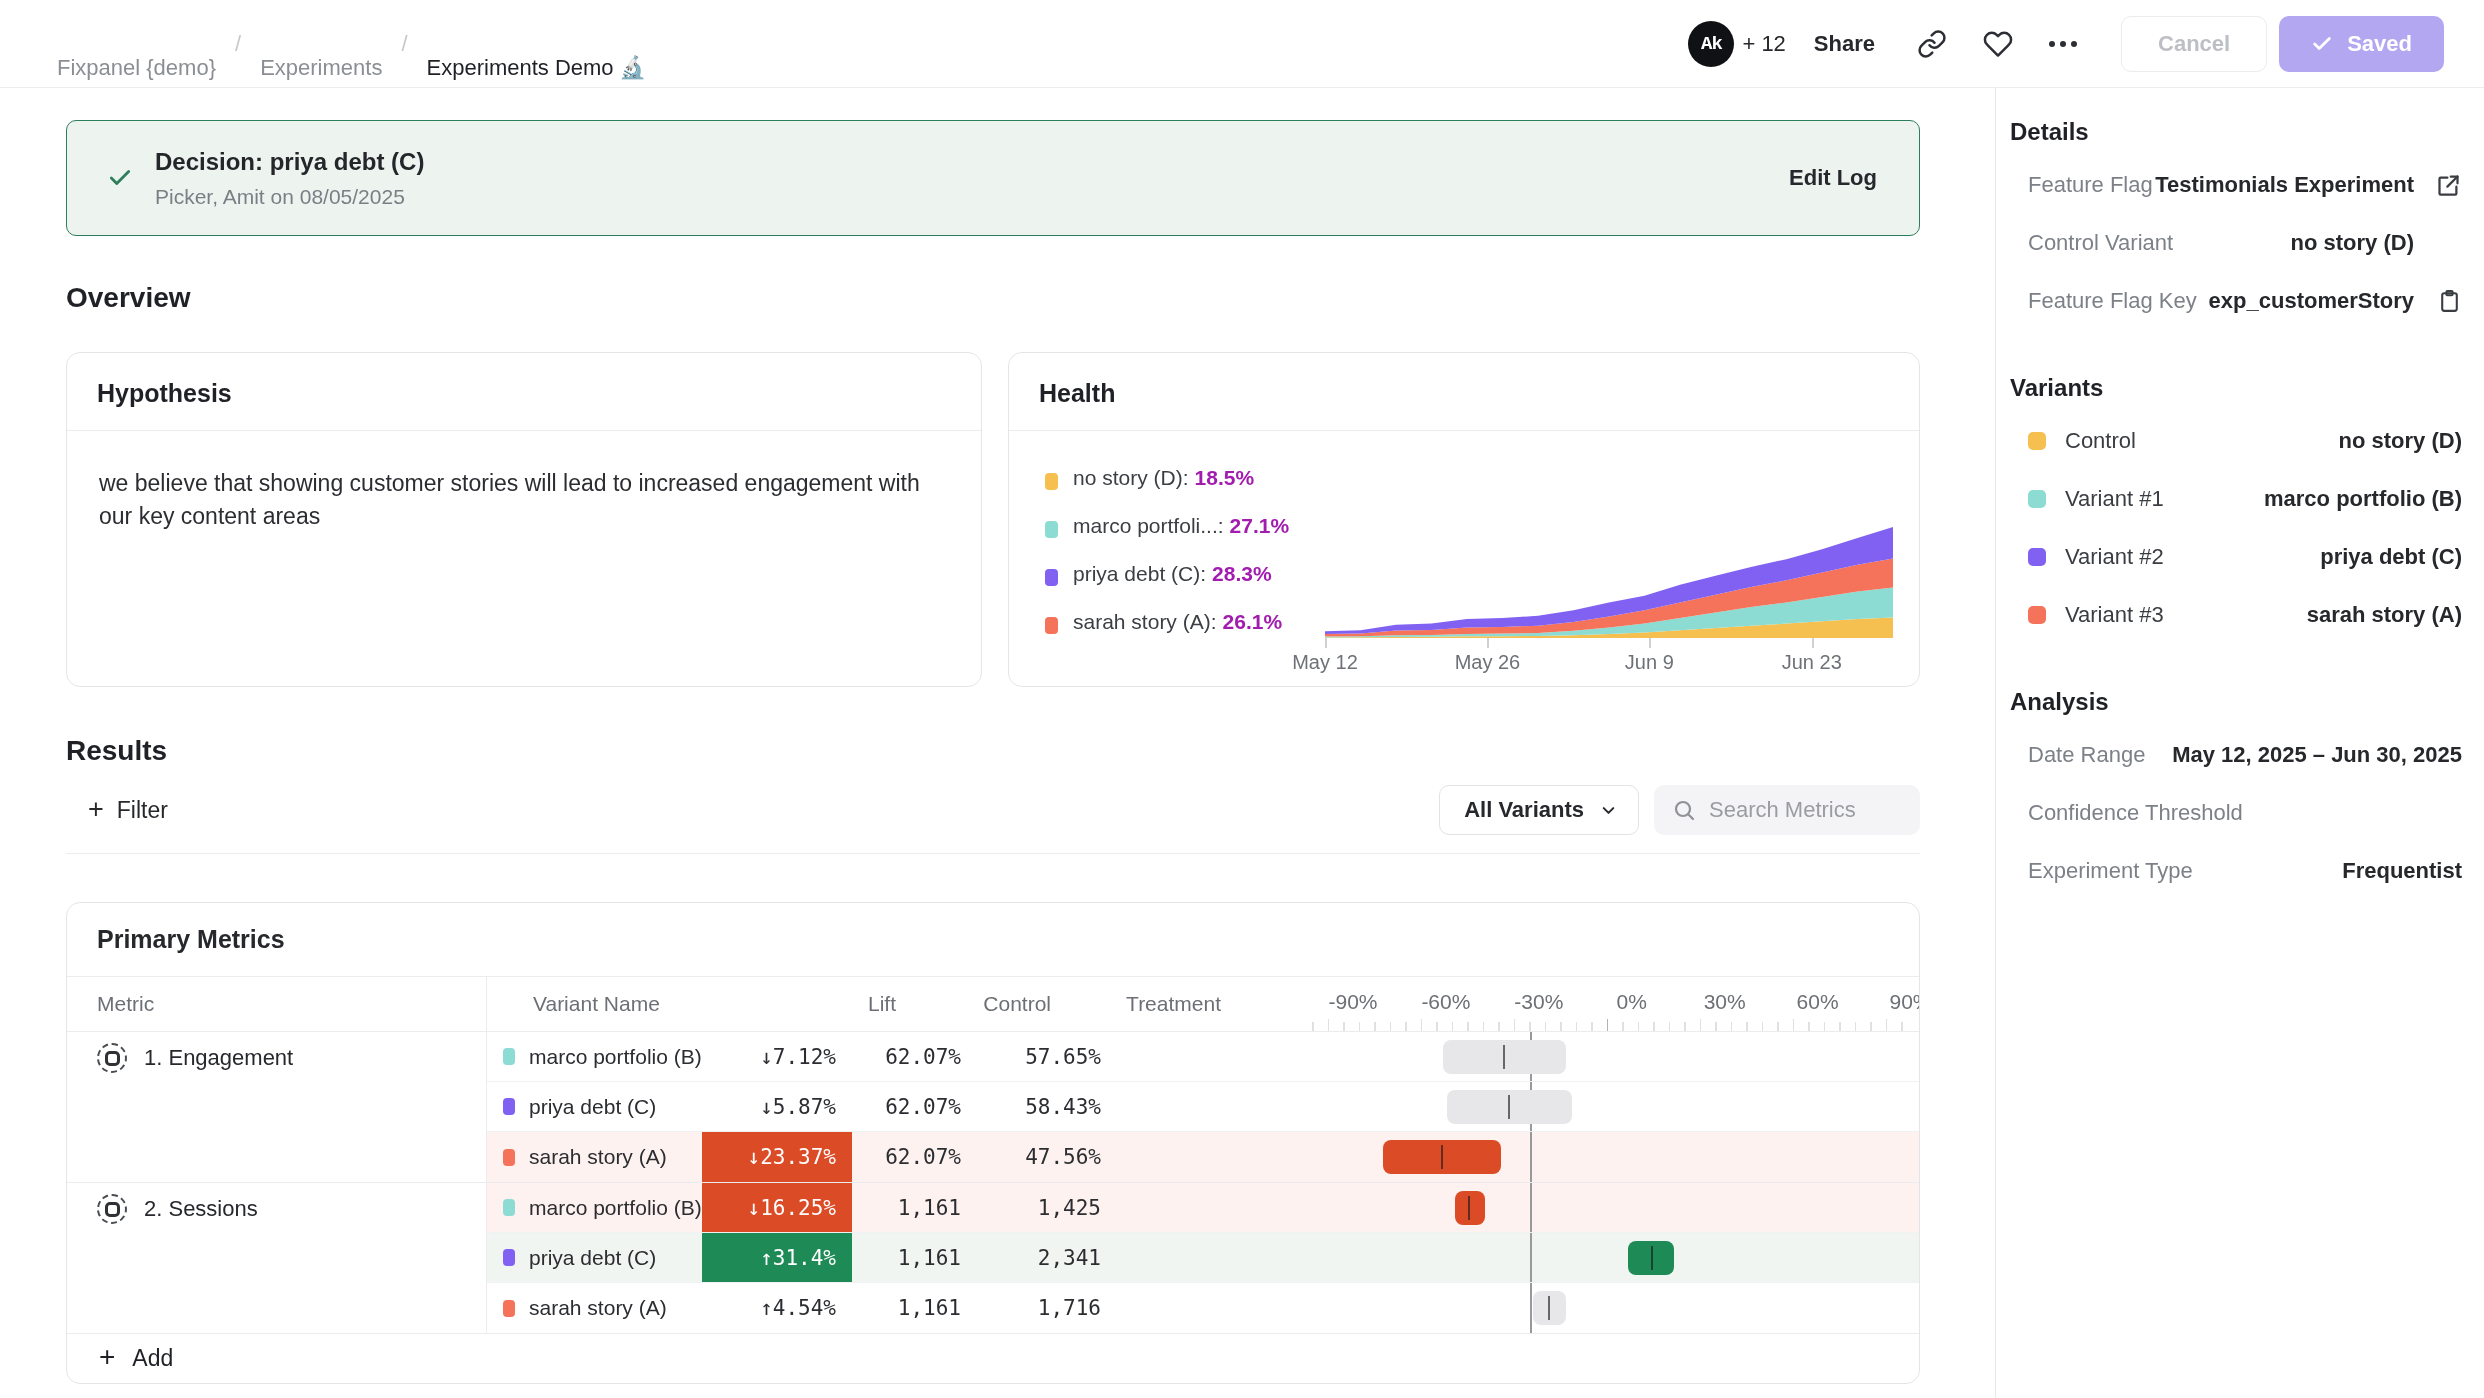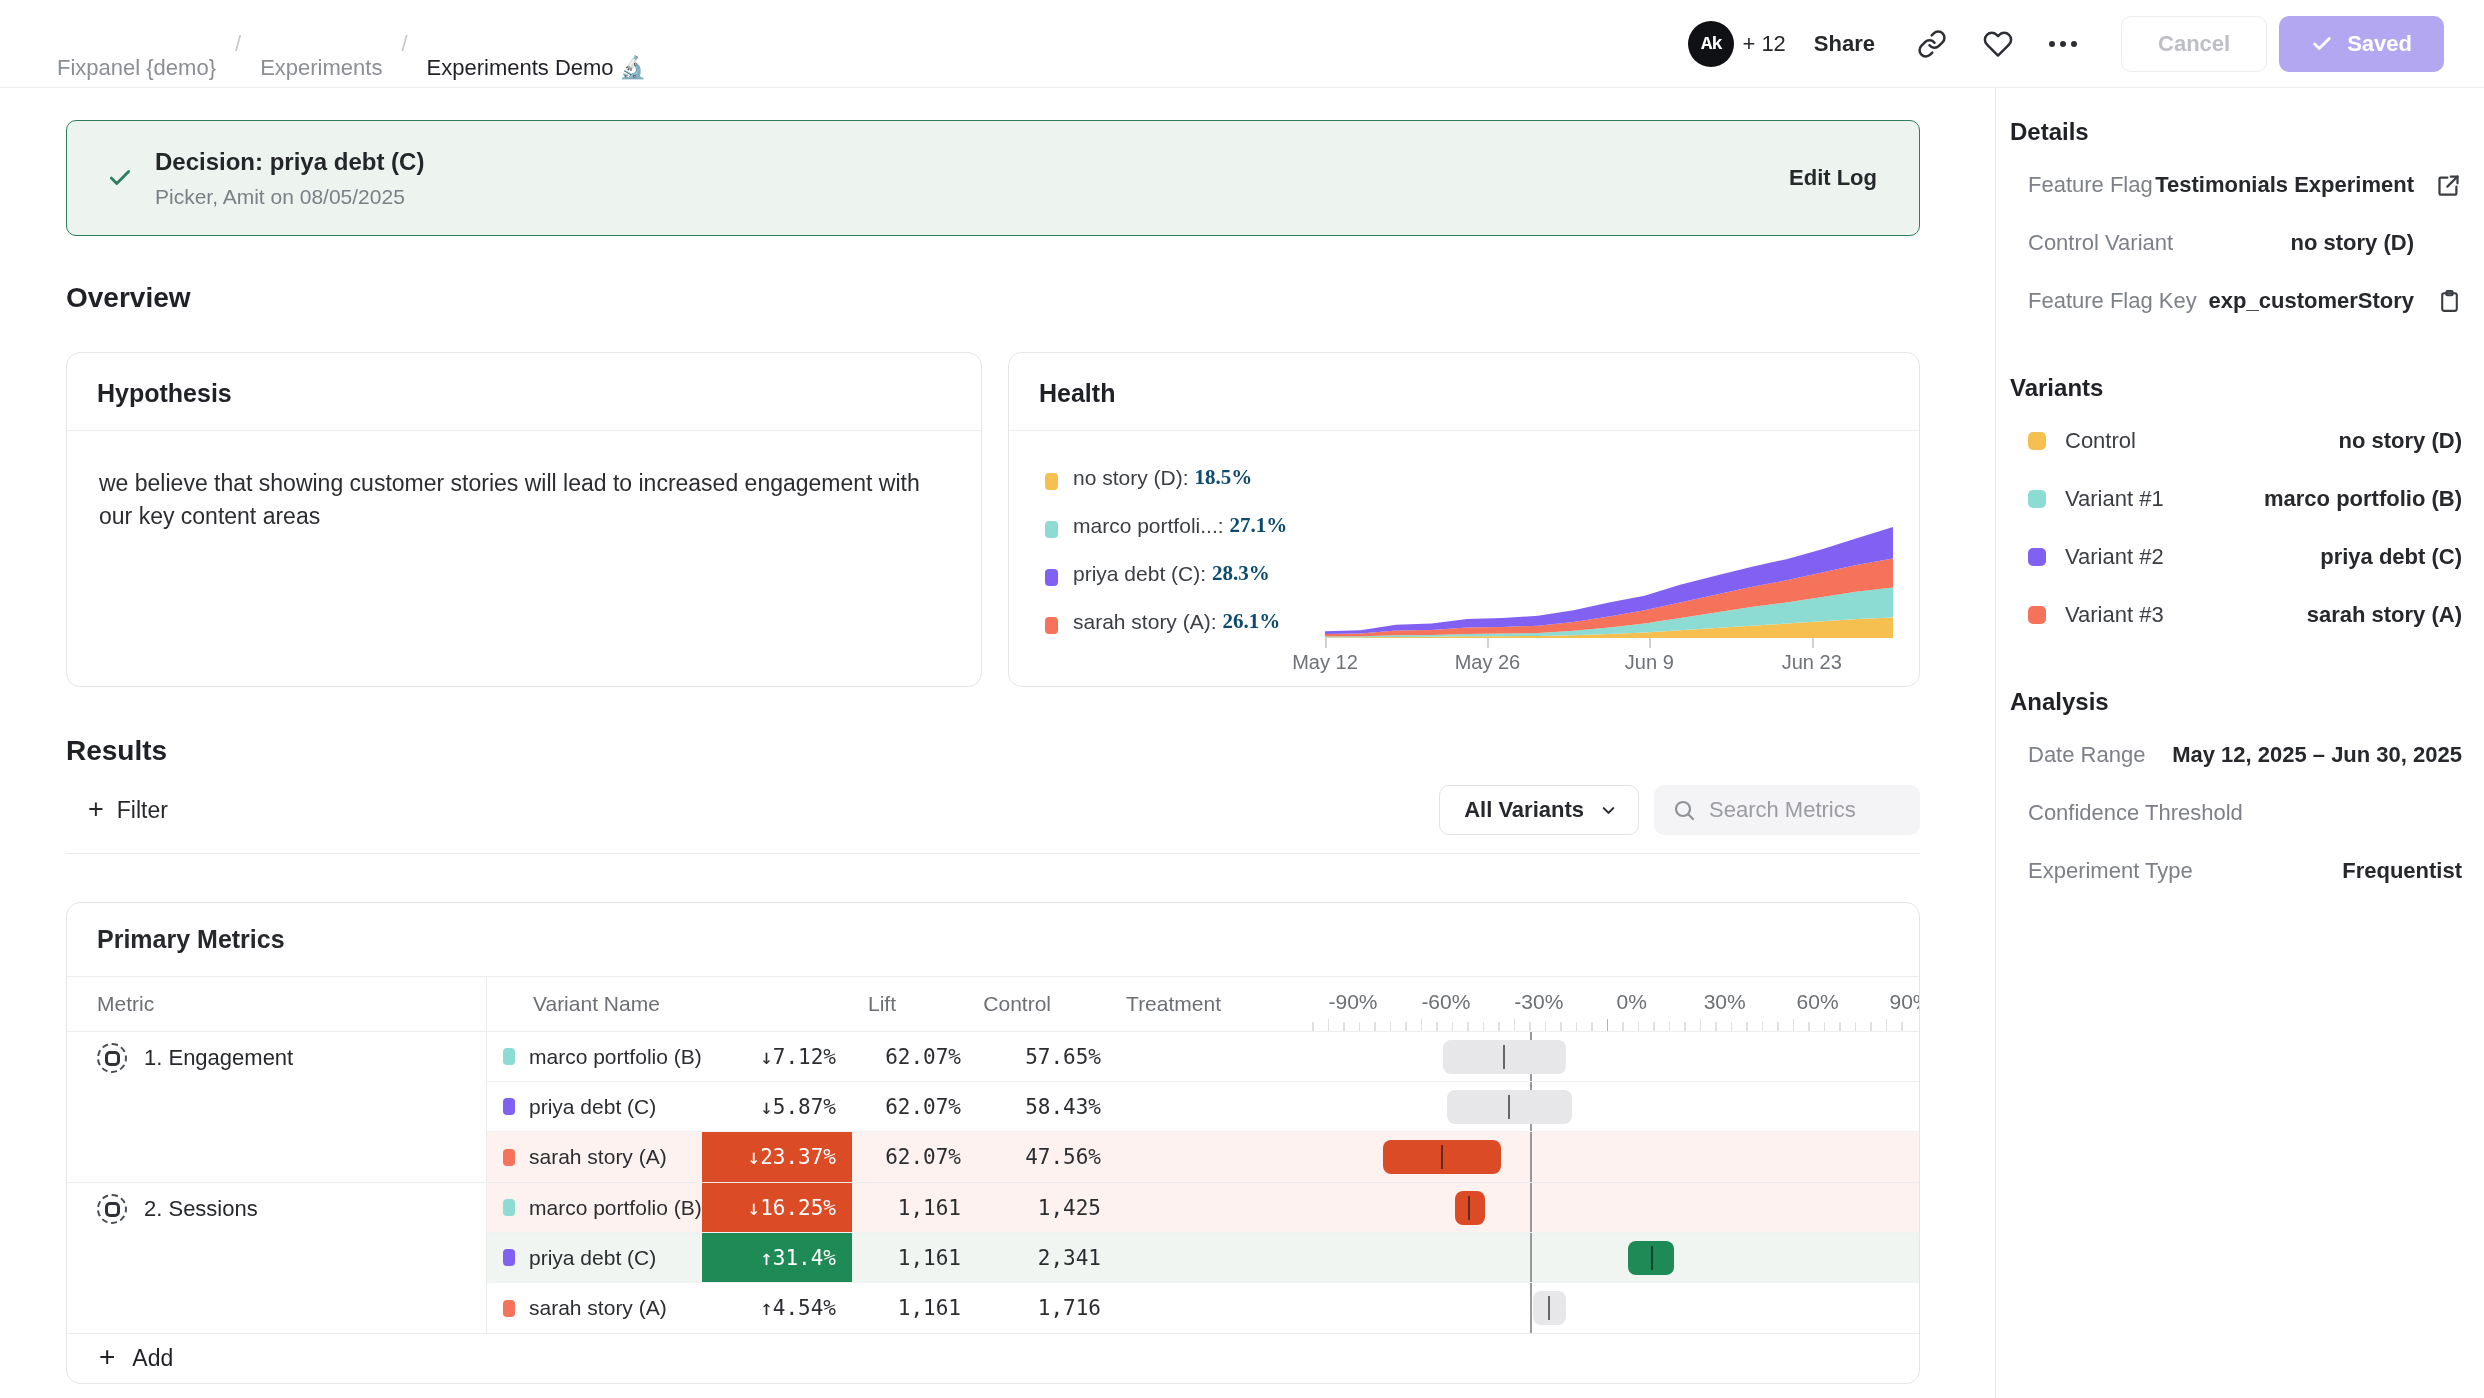--- a/index.html
+++ b/index.html
@@ -51,21 +51,21 @@
   .card { border:1px solid #e4e5e8; border-radius:14px; background:#fff; }
   .card-header { padding:26px 30px 22px; border-bottom:1px solid #ebecee; font-size:25px;
     font-weight:bold; color:#1f2126; }
   .card.hypothesis { width:916px; height:335px; }
   .hypo-body { padding:36px 32px; font-size:23px; line-height:1.42; color:#2b2d31; max-width:890px; }
   .card.health { flex:1; height:335px; display:flex; flex-direction:column; }
   .health-body { flex:1; display:flex; padding:6px 26px 8px 36px; min-height:0; }
   .legend { width:280px; padding-top:26px; display:flex; flex-direction:column; gap:21px; }
   .legend-item { display:flex; align-items:flex-end; font-size:21px; color:#3b3e43; height:27px; }
   .legend-swatch { width:13px; height:17px; border-radius:4px; margin-right:15px; flex:none; }
-  .legend-value { font-weight:bold; color:#0c4a6e; margin-left:6px;font-family:Liberation Serif, serif; }
+  .legend-value { font-weight:bold; color:#a21caf; margin-left:6px; }
   .health-chart { flex:1; display:flex; flex-direction:column; justify-content:flex-end; padding-bottom:4px; }
   svg.area { display:block; width:100%; height:118px; }
   .h-axis { position:relative; height:36px; margin-top:0; }
   .h-tick { position:absolute; top:0; width:2px; height:10px; background:#cfd1d4; }
   .h-label { position:absolute; top:13px; transform:translateX(-50%); font-size:20px;
     color:#6e7277; white-space:nowrap; }
 
   
   .filter-row { margin-top:18px; display:flex; align-items:center; justify-content:space-between; height:50px; }
   .filter-btn { display:flex; align-items:center; gap:13px; font-size:23px; color:#26282c;

